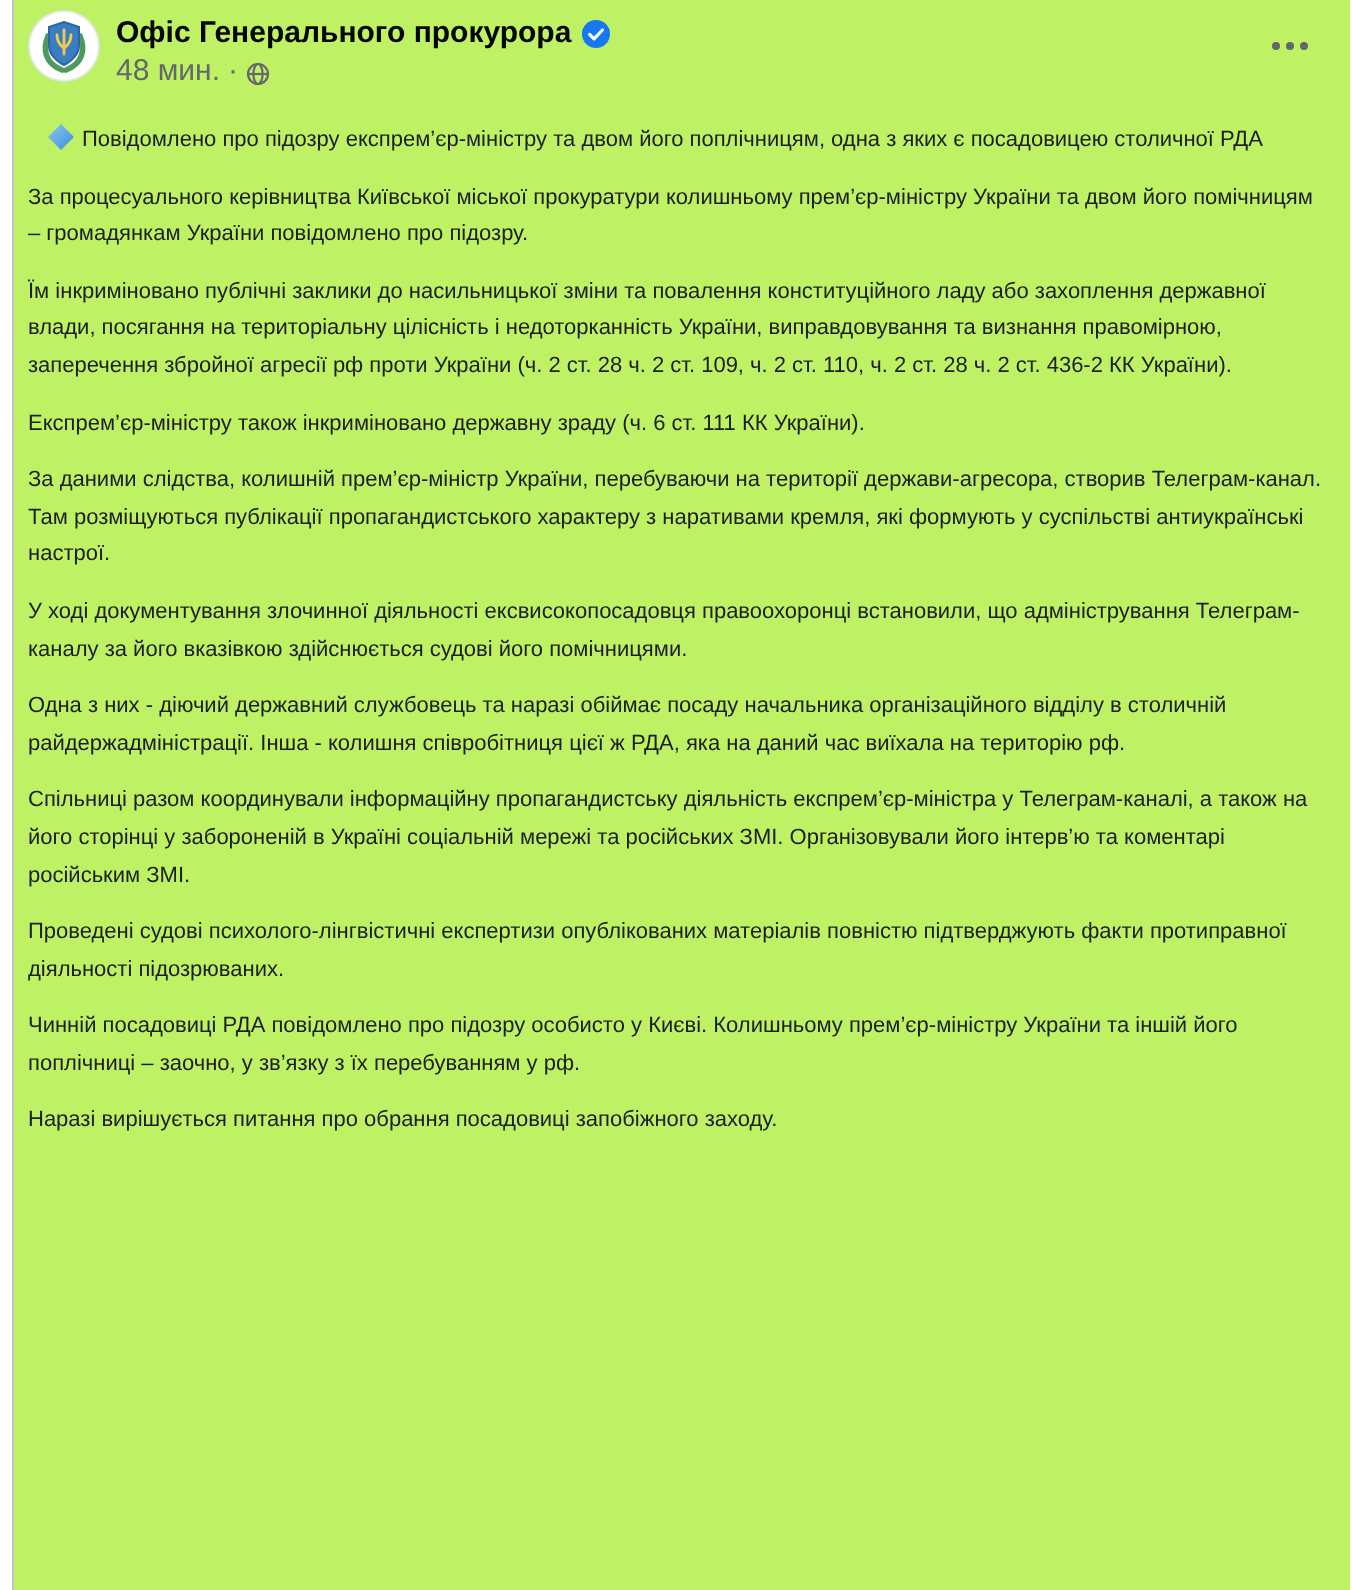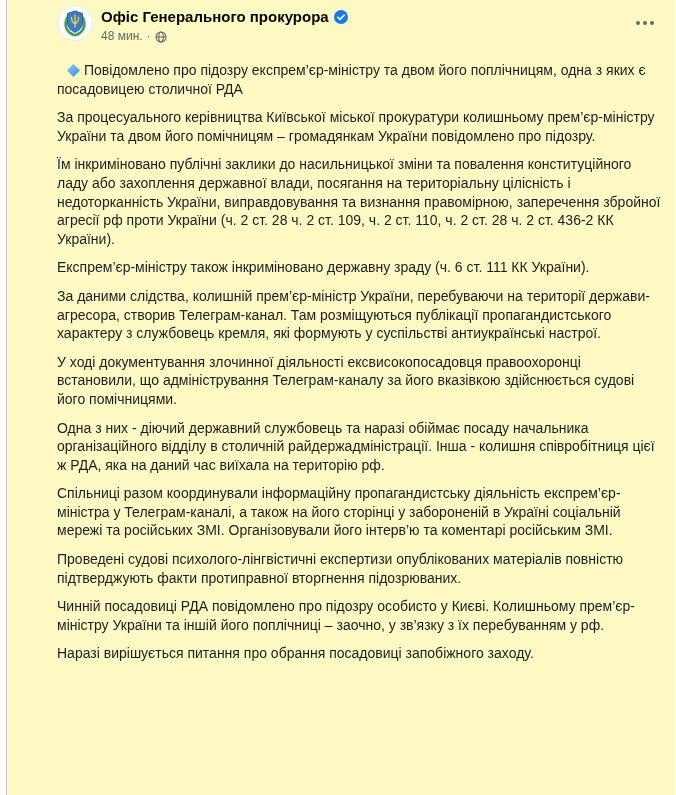--- a/index.html
+++ b/index.html
@@ -10,24 +10,23 @@
     background: #ffffff;
     font-family: "Liberation Sans", "DejaVu Sans", sans-serif;
     overflow: hidden;
   }
   .card {
     position: absolute;
     left: 6px;
     top: 0;
     width: 669px;
     height: 795px;
-    background: #fef9c3;
+    background: #bef264;
     border-left: 1px solid #bfc3c9;
     box-sizing: border-box;
-    padding-left: 43px;
   }
   
   .header {
     position: relative;
     padding: 5px 16px 4px 7px;
     height: 46px;
   }
   .avatar {
     position: absolute;
     left: 7px;
@@ -46,21 +45,21 @@
     color: #050505;
     line-height: 19px;
     cursor: pointer;
   }
   .verified { display: inline-flex; margin-top: 1px; }
   .sub-row {
     display: flex;
     align-items: center;
     gap: 4px;
     margin-top: 2px;
-    font-size: 12px;
+    font-size: 15px;
     color: #65676b;
     line-height: 16px;
   }
   .timestamp { cursor: pointer; }
   .globe { display: inline-flex; margin-top: 1px; }
   .more {
     position: absolute;
     right: 14px;
     top: 12px;
     width: 32px;
@@ -75,21 +74,21 @@
   .more .dot {
     width: 4px;
     height: 4px;
     border-radius: 50%;
     background: #606770;
   }
   
   .body {
     padding: 6px 13px 0 7px;
     color: #1c1e21;
-    font-size: 14px;
+    font-size: 11px;
     line-height: 18.6px;
   }
   .body p { margin: 0 0 10px 0; }
   .headline { display: block; }
   .diamond {
     display: inline-block;
     width: 13px;
     height: 13px;
     margin: 0 4px 0 10px;
     vertical-align: -2px;
@@ -141,22 +140,22 @@
       <span class="dot"></span>
       <span class="dot"></span>
     </div>
   </div>
 
   <div class="body">
     <p class="headline"><span class="diamond"></span><span>Повідомлено про підозру експрем’єр-міністру та двом його поплічницям, одна з яких є посадовицею столичної РДА</span></p>
     <p>За процесуального керівництва Київської міської прокуратури колишньому прем’єр-міністру України та двом його помічницям – громадянкам України повідомлено про підозру.</p>
     <p>Їм інкриміновано публічні заклики до насильницької зміни та повалення конституційного ладу або захоплення державної влади, посягання на територіальну цілісність і недоторканність України, виправдовування та визнання правомірною, заперечення збройної агресії рф проти України (ч. 2 ст. 28 ч. 2 ст. 109, ч. 2 ст. 110, ч. 2 ст. 28 ч. 2 ст. 436-2 КК України).</p>
     <p>Експрем’єр-міністру також інкриміновано державну зраду (ч. 6 ст. 111 КК України).</p>
-    <p>За даними слідства, колишній прем’єр-міністр України, перебуваючи на території держави-агресора, створив Телеграм-канал. Там розміщуються публікації пропагандистського характеру з службовець кремля, які формують у суспільстві антиукраїнські настрої.</p>
+    <p>За даними слідства, колишній прем’єр-міністр України, перебуваючи на території держави-агресора, створив Телеграм-канал. Там розміщуються публікації пропагандистського характеру з наративами кремля, які формують у суспільстві антиукраїнські настрої.</p>
     <p>У ході документування злочинної діяльності ексвисокопосадовця правоохоронці встановили, що адміністрування Телеграм-каналу за його вказівкою здійснюється судові його помічницями.</p>
     <p>Одна з них - діючий державний службовець та наразі обіймає посаду начальника організаційного відділу в столичній райдержадміністрації. Інша - колишня співробітниця цієї ж РДА, яка на даний час виїхала на територію рф.</p>
     <p>Спільниці разом координували інформаційну пропагандистську діяльність експрем’єр-міністра у Телеграм-каналі, а також на його сторінці у забороненій в Україні соціальній мережі та російських ЗМІ. Організовували його інтерв’ю та коментарі російським ЗМІ.</p>
-    <p>Проведені судові психолого-лінгвістичні експертизи опублікованих матеріалів повністю підтверджують факти протиправної вторгнення підозрюваних.</p>
+    <p>Проведені судові психолого-лінгвістичні експертизи опублікованих матеріалів повністю підтверджують факти протиправної діяльності підозрюваних.</p>
     <p>Чинній посадовиці РДА повідомлено про підозру особисто у Києві. Колишньому прем’єр-міністру України та іншій його поплічниці – заочно, у зв’язку з їх перебуванням у рф.</p>
     <p>Наразі вирішується питання про обрання посадовиці запобіжного заходу.</p>
   </div>
 
 </div>
 
 </body></html>

